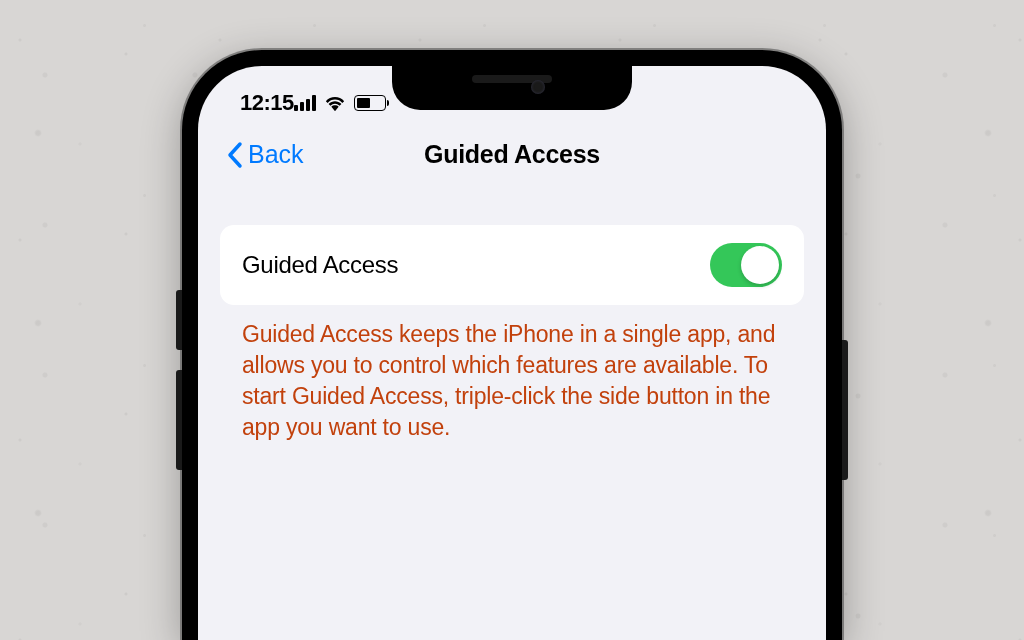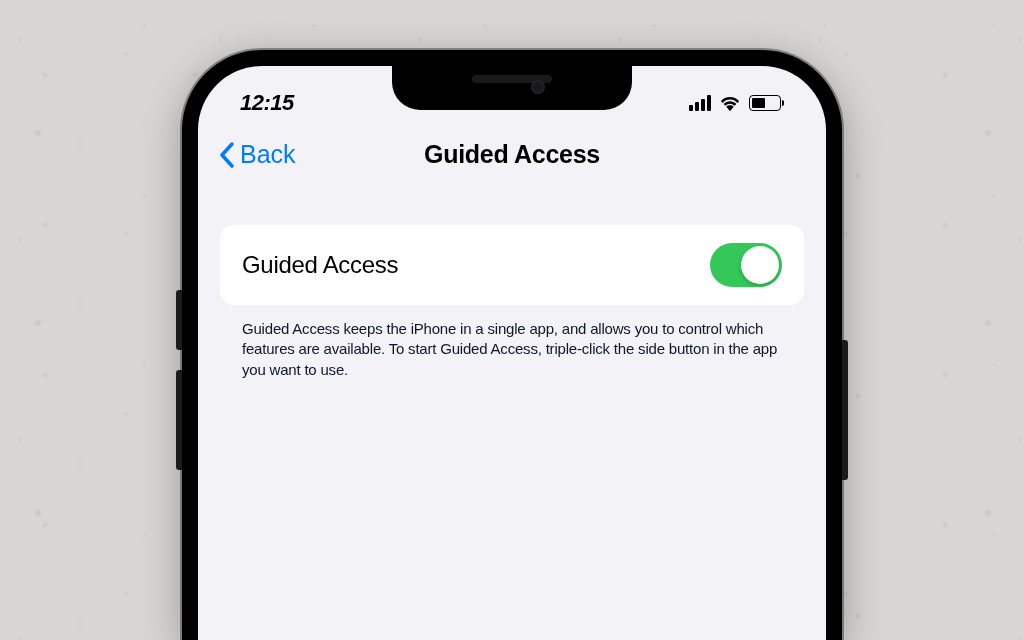--- a/index.html
+++ b/index.html
@@ -108,24 +108,22 @@
       height: 8px;
       background: #1a1a1a;
       border-radius: 4px;
       margin-top: -18px;
     }
     
     .status-bar {
       height: 60px;
       display: flex;
       align-items: center;
-      justify-content: space-between;
       padding: 14px 42px 0;
       position: relative;
-      font-style: italic;
     }
     
     .status-time {
       font-size: 22px;
       font-weight: 600;
       color: #000;
       letter-spacing: -0.5px;
     }
     
     .status-icons {
@@ -194,21 +192,21 @@
     }
     
     .back-button {
       display: flex;
       align-items: center;
       color: #007aff;
       font-size: 25px;
       cursor: pointer;
       gap: 4px;
       position: absolute;
-      left: 20px;
+      left: 28px;
     }
     
     .back-chevron svg {
       width: 18px;
       height: 28px;
       display: block;
     }
     
     .nav-title {
       font-size: 25px;
@@ -256,22 +254,22 @@
       width: 38px;
       height: 38px;
       background: #fff;
       border-radius: 50%;
       top: 3px;
       right: 3px;
       box-shadow: 0 2px 4px rgba(0,0,0,0.2);
     }
     
     .footer-text {
-      font-size: 15px;
-      color: #0f172a;
+      font-size: 23px;
+      color: #c2410c;
       padding: 14px 22px 0;
       line-height: 1.35;
       letter-spacing: -0.2px;
     }
     
     .spacer {
       height: 44px;
     }
     
     .chevron-right svg {

